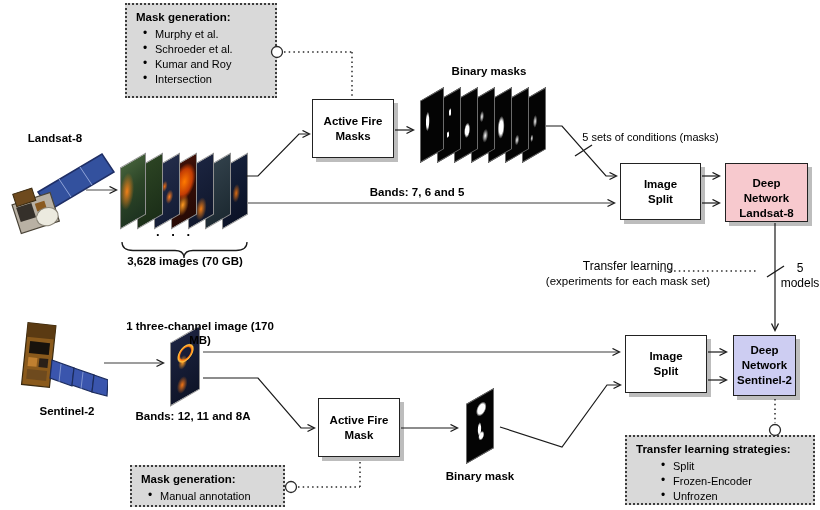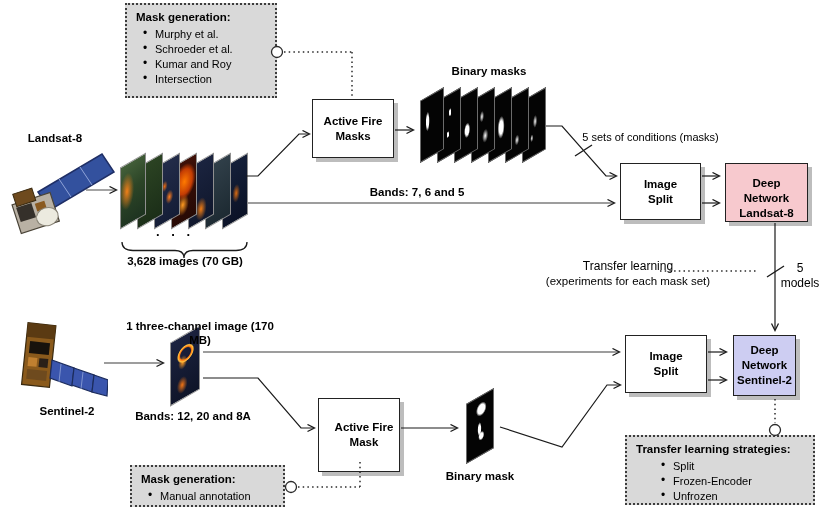--- a/index.html
+++ b/index.html
@@ -153,23 +153,23 @@
     <polygon points="66,56 86,63 84,80 64,73" fill="#3a55ad" stroke="#1c2c5c" stroke-width="1.2"></polygon>
     <polygon points="86,63 100,68 99,84 84,80" fill="#3a55ad" stroke="#1c2c5c" stroke-width="1.2"></polygon>
     <line x1="53" y1="52" x2="51" y2="70" stroke="#8fa3d8" stroke-width="0.8"></line>
     <line x1="75" y1="60" x2="73" y2="77" stroke="#8fa3d8" stroke-width="0.8"></line>
   </svg>
   <div class="lbl" style="left:22px;top:404px;width:90px;">Sentinel-2</div>
 
   <div class="stack" style="left:170px;top:334px;width:30px;height:64px;">
     <div class="sentinel-img"></div>
   </div>
-  <div class="lbl" style="left:118px;top:409px;width:150px;">Bands: 12, 20 and 8A</div>
-
-  <div class="box" style="left:318px;top:398px;width:82px;height:74px;justify-content:flex-end;">
+  <div class="lbl" style="left:118px;top:409px;width:150px;">Bands: 12, 11 and 8A</div>
+
+  <div class="box" style="left:318px;top:398px;width:82px;height:59px;">
     <span class="inner w70">Active Fire Mask</span>
   </div>
 
   <div class="stack" style="left:466px;top:396px;width:28px;height:60px;">
     <div class="binary-single"></div>
   </div>
   <div class="lbl" style="left:425px;top:469px;width:110px;">Binary mask</div>
 
   <div class="box" style="left:625px;top:335px;width:82px;height:58px;">
     <span class="inner w50">Image Split</span>

